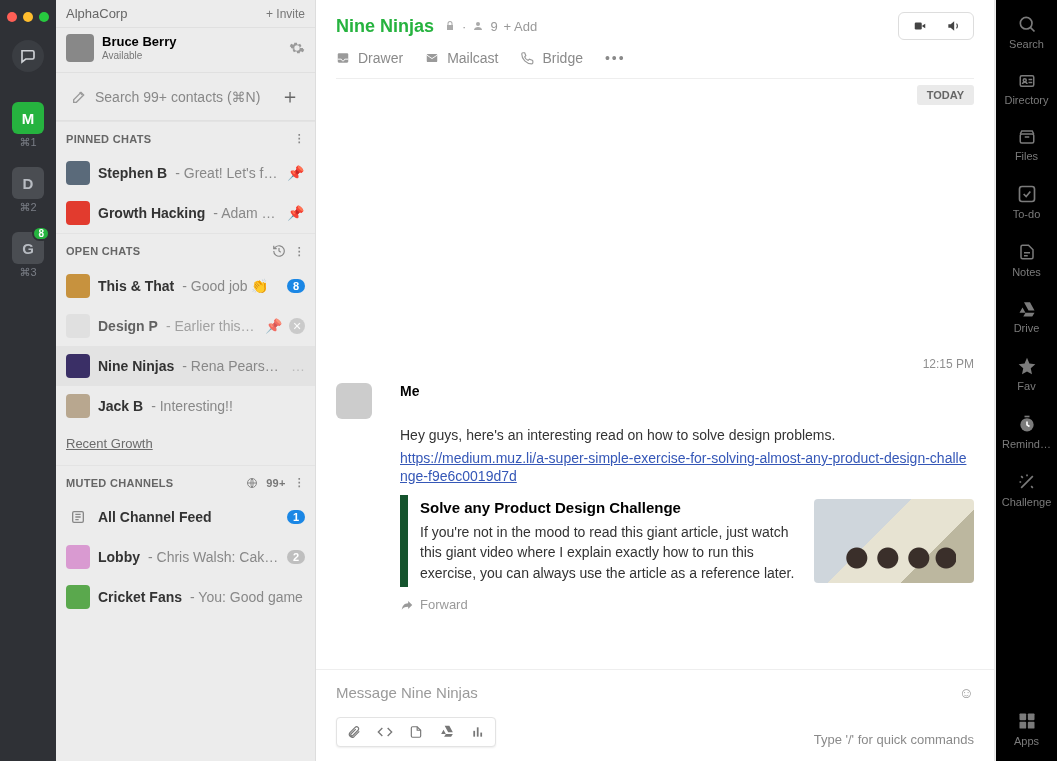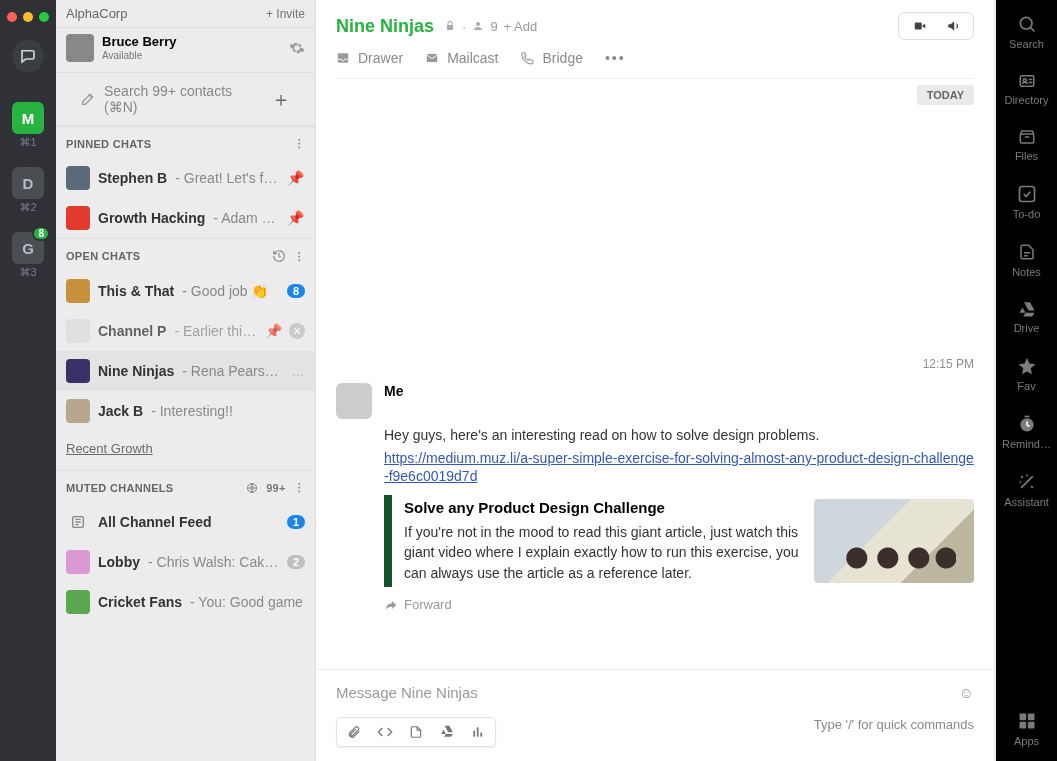--- a/index.html
+++ b/index.html
@@ -24,21 +24,21 @@
 .sidebar { width: 260px; background:#ececec; border-right:1px solid #ddd; display:flex; flex-direction:column; }
 .sb-top { display:flex; align-items:center; padding:6px 10px; border-bottom:1px solid #e0e0e0;}
 .sb-org { color:#666; font-size:13px; flex:1;}
 .sb-invite { color:#777; font-size:12px; cursor:pointer;}
 .sb-profile { display:flex; align-items:center; padding:6px 10px 10px; gap:8px;}
 .sb-avatar { width:28px; height:28px; border-radius:4px; background:#888; display:inline-block;}
 .sb-profile-texts { flex:1; line-height:1.1;}
 .sb-name { font-weight:600; font-size:13px;}
 .sb-status { color:#777; font-size:10px;}
 .sb-gear { color:#888; }
-.sb-search { display:flex; align-items:center; padding:10px 24px; border-top:1px solid #e0e0e0; border-bottom:1px solid #e0e0e0; gap:8px;}
+.sb-search { display:flex; align-items:center; padding:10px 15px; border-top:1px solid #e0e0e0; border-bottom:1px solid #e0e0e0; gap:8px;}
 .sb-search-input { flex:1; color:#888; font-size:14px;}
 .sb-plus { color:#666; font-size:20px; cursor:pointer;}
 .sb-section { font-size:11px; color:#666; letter-spacing:.3px; padding:10px 10px 8px; display:flex; align-items:center; border-top:1px solid #e3e3e3; text-transform:uppercase; font-weight:600;}
 .sb-section .spacer{flex:1;}
 .sb-section .actions{color:#888; display:flex; gap:8px; align-items:center;}
 .sb-row { display:flex; align-items:center; padding:8px 10px; gap:8px; font-size:14px; cursor:pointer;}
 .sb-row .av{ width:24px; height:24px; border-radius:4px; display:inline-flex; align-items:center; justify-content:center; font-size:12px; color:#fff;}
 .sb-row .title{ font-weight:600; color:#333;text-align:center;}
 .sb-row .preview{ color:#888; white-space:nowrap; overflow:hidden; text-overflow:ellipsis; flex:1;}
 .sb-row .tail{ margin-left:auto; display:flex; gap:6px; align-items:center; color:#bbb;}
@@ -58,38 +58,38 @@
 .mh-actions span{ padding:2px 6px; color:#555;}
 .mh-row2{ display:flex; gap:22px; padding:10px 0 12px; border-bottom:1px solid #eee; color:#8a8a8a; font-size:14px; align-items:center;}
 .mh-row2 .menu-item{ display:flex; gap:8px; align-items:center; cursor:pointer;}
 .mh-row2 .dots{ letter-spacing:2px;}
 
 .chat { flex:1; overflow:auto; position:relative; padding:0 20px;}
 .daypill { position:relative; text-align:right; padding:6px 0;}
 .daypill span{ background:#eaeaea; color:#666; font-size:11px; font-weight:600; padding:4px 10px; border-radius:3px;}
 .timestamp-row{ text-align:right; color:#8f8f8f; font-size:12px; padding:8px 0 6px;}
 
-.msg { display:flex; gap:12px; padding:6px 0;}
+.msg { display:flex; gap:28px; padding:6px 0;}
 .msg .av{ width:36px; height:36px; border-radius:6px; background:#ccc;}
 .msg .body{ flex:1;}
 .msg .author{ font-weight:700; font-size:14px; margin-bottom:4px;}
 .msg .text{ font-size:14px; color:#333; margin-bottom:6px;margin-top:28px;}
 .msg a.link{ color:#3557b7; text-decoration:underline; word-break:break-all; font-size:14px;}
 .embed{ margin-top:10px; display:flex; gap:14px; border-left:8px solid #14532d; padding:4px 0 4px 12px;}
 .embed .etxt{ flex:1;}
 .embed .etitle{ font-weight:700; font-size:15px; margin-bottom:6px;}
 .embed .edesc{ font-size:14px; color:#333; line-height:1.45;}
 .embed .eimg{ width:160px; height:84px; border-radius:4px; background:linear-gradient(135deg,#cfd6dc 0 40%,#e7e3d2 40% 70%,#bcb79f 70% 100%); position:relative;}
 .embed .eimg::after{content:""; position:absolute; left:18px; right:18px; bottom:8px; height:34px; background: radial-gradient(circle at 20% 50%, #3a2f2a 10px, transparent 11px), radial-gradient(circle at 45% 50%, #3a2f2a 10px, transparent 11px), radial-gradient(circle at 70% 50%, #3a2f2a 10px, transparent 11px), radial-gradient(circle at 92% 50%, #3a2f2a 10px, transparent 11px);}
 .fwd{ color:#9a9a9a; font-size:13px; margin-top:10px; display:flex; gap:6px; align-items:center; cursor:pointer;}
 
 .composer{ border-top:1px solid #eee; padding:14px 20px 4px;}
 .composer .cinput{ color:#9a9a9a; font-size:15px; display:flex; align-items:center;}
 .composer .emoji{ margin-left:auto; color:#9a9a9a;}
-.composer-bottom{ display:flex; align-items:flex-start; padding:12px 20px 14px; gap:14px;}
+.composer-bottom{ display:flex; align-items:flex-end; padding:12px 20px 14px; gap:14px;}
 .attach-bar{ background:#fff; border:1px solid #e3e3e3; border-radius:4px; box-shadow:0 1px 2px rgba(0,0,0,.07); padding:6px 10px; display:flex; gap:16px; color:#777;}
 .hint{ margin-left:auto; color:#8a8a8a; font-size:13px;}
 
 
 .right { width:62px; background:#000000; border-left:1px solid #eee; display:flex; flex-direction:column; align-items:center; padding-top:14px; gap:22px;}
 .r-item{ display:flex; flex-direction:column; align-items:center; gap:4px; color:#7b7b7b; font-size:11px; cursor:pointer; width:100%;}
 .r-item svg, .r-item .ic{ color:#7b7b7b;}
 .r-item.apps{ margin-top:auto; margin-bottom:14px;}
 svg{display:block;}
 </style>
@@ -186,21 +186,21 @@
     <div class="sb-row">
       <span class="av" style="background:#c7923e"></span>
       <span class="title">This &amp; That</span>
       <span class="preview">- Good job 👏</span>
       <span class="tail">
           <span class="badge-blue">8</span>
         </span>
     </div>
     <div class="sb-row" style="opacity:.75">
       <span class="av" style="background:#dcdcdc"></span>
-      <span class="title">Channel P</span>
+      <span class="title">Design P</span>
       <span class="preview">- Earlier this…</span>
       <span class="tail">
         <span>📌</span>
         <span style="background:#bfbfbf;border-radius:50%;width:16px;height:16px;display:inline-flex;align-items:center;justify-content:center;color:#fff;font-size:11px">✕</span>
       </span>
     </div>
     <div class="sb-row active">
       <span class="av" style="background:#3a2f66"></span>
       <span class="title">Nine Ninjas</span>
       <span class="preview">- Rena Pearson: …</span>
@@ -438,21 +438,21 @@
           <circle cx="12" cy="13" r="8" fill="#7b7b7b"></circle>
           <path d="M12 9v4l3 2" stroke="#fff" stroke-width="2" fill="none"></path>
           <path d="M9 3h6" stroke="#7b7b7b" stroke-width="2"></path>
         </svg>
       <span>Remind…</span>
     </div>
     <div class="r-item">
       <svg width="20" height="20" viewBox="0 0 24 24" fill="none" stroke="#7b7b7b" stroke-width="2">
           <path d="M5 19L19 5M5 5l2 2M17 17l2 2M12 3v2M3 12h2"></path>
         </svg>
-      <span>Assistant</span>
+      <span>Challenge</span>
     </div>
     <div class="r-item apps">
       <svg width="20" height="20" viewBox="0 0 24 24" fill="#7b7b7b">
           <rect x="3" y="3" width="8" height="8" rx="1"></rect>
           <rect x="13" y="3" width="8" height="8" rx="1"></rect>
           <rect x="3" y="13" width="8" height="8" rx="1"></rect>
           <rect x="13" y="13" width="8" height="8" rx="1"></rect>
         </svg>
       <span>Apps</span>
     </div>

